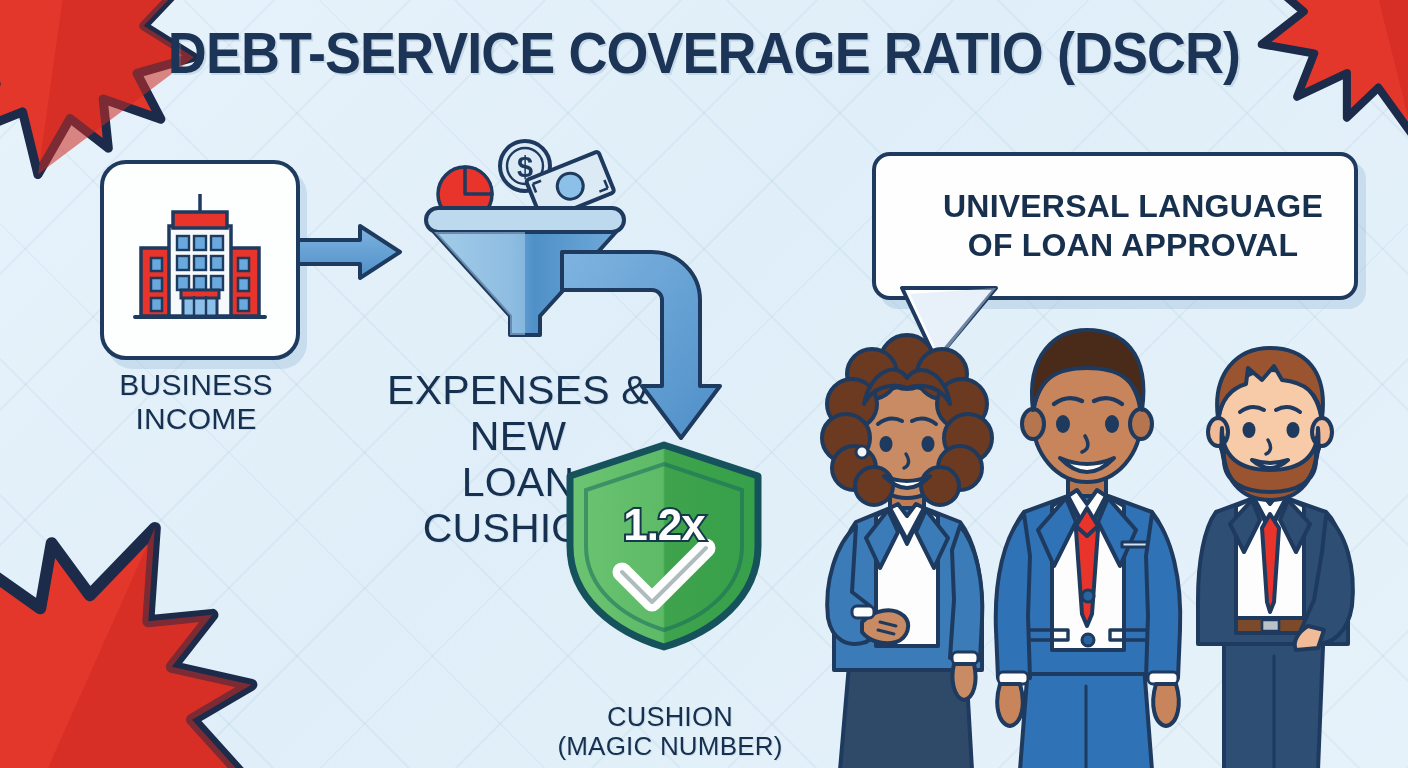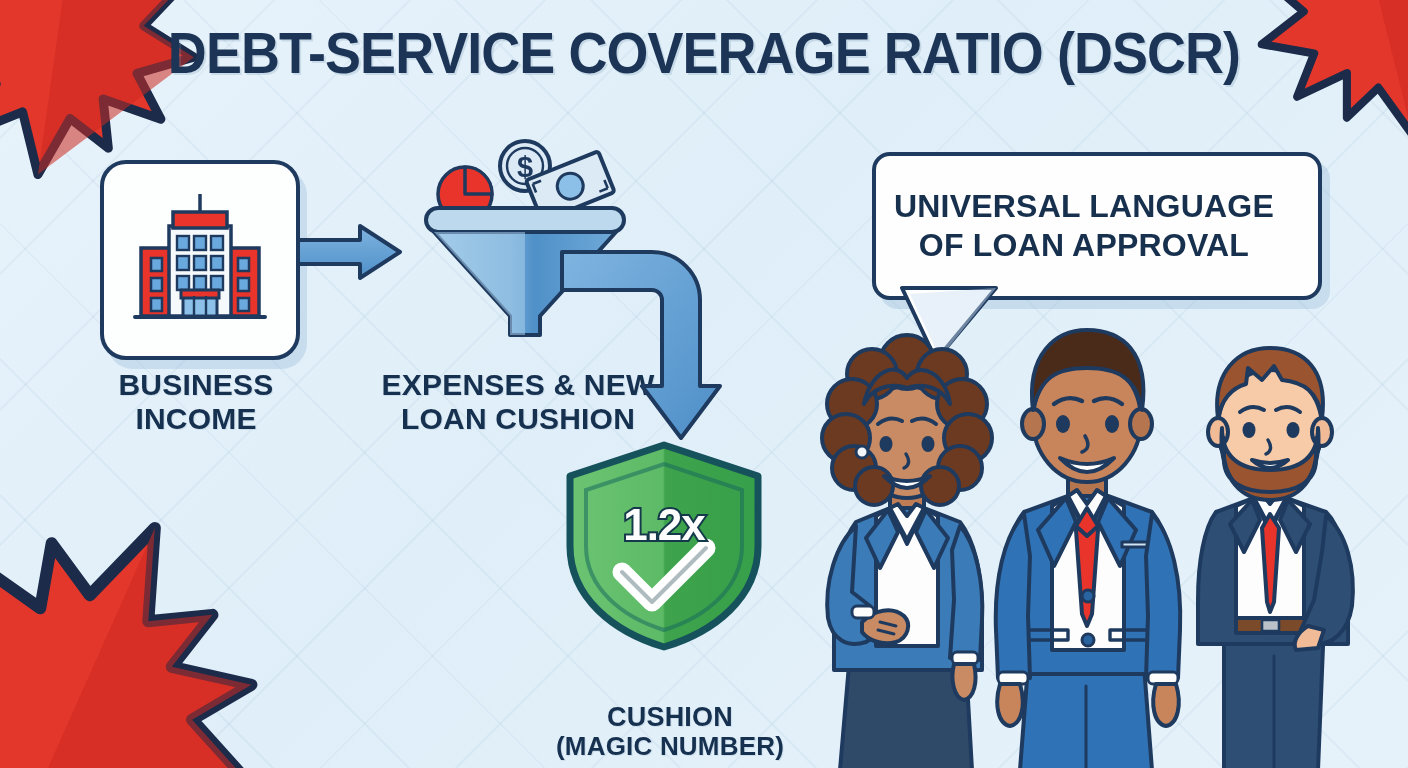--- a/index.html
+++ b/index.html
@@ -39,26 +39,26 @@
   }
 
   
   #income-card{
     position:absolute;left:100px;top:160px;width:192px;height:192px;
     background:#fdfefe;border:4px solid #1f3a5f;border-radius:26px;
     box-shadow:7px 9px 0 rgba(150,185,215,.35);
     display:flex;align-items:center;justify-content:center;
   }
   .caption{
-    position:absolute;text-align:center;color:#16304f;font-weight:bold;
+    position:absolute;text-align:center;color:#16304f;font-weight:normal;
     line-height:1.12;letter-spacing:.2px;
     text-shadow:1px 1px 0 rgba(140,170,200,.25);
   }
   #income-caption{left:60px;top:368px;width:272px;font-size:30px;}
-  #funnel-caption{left:368px;top:368px;width:300px;font-size:30px;}
+  #funnel-caption{left:368px;top:368px;width:300px;font-size:41px;}
   #shield-caption{left:520px;top:702px;width:300px;font-size:27px;}
   .cap-sub{font-size:26px;display:block;text-align:center;}
 
   
   #arrow-right{position:absolute;left:296px;top:222px;}
   #arrow-curve{position:absolute;left:560px;top:238px;}
 
   
   #funnel{position:absolute;left:400px;top:130px;}
 
@@ -69,21 +69,21 @@
     font-size:44px;font-weight:bold;color:#fdfdfd;
     -webkit-text-stroke:4px #13394a;paint-order:stroke fill;
     letter-spacing:-1px;
   }
 
   
   #bubble{
     position:absolute;left:872px;top:152px;width:442px;height:140px;
     background:#fefefe;border:4px solid #1f3a5f;border-radius:18px;
     box-shadow:8px 9px 0 rgba(150,185,215,.35);
-    display:flex;align-items:center;justify-content:flex-start;
+    display:flex;align-items:center;justify-content:center;padding-left:36px;
   }
   #bubble-text{
     text-align:center;color:#17304e;font-weight:bold;font-size:32px;
     line-height:1.22;letter-spacing:.2px;padding:0 18px;
   }
   #bubble-tail{position:absolute;left:900px;top:286px;}
 
   
   #people{position:absolute;left:812px;top:300px;}
 </style>

